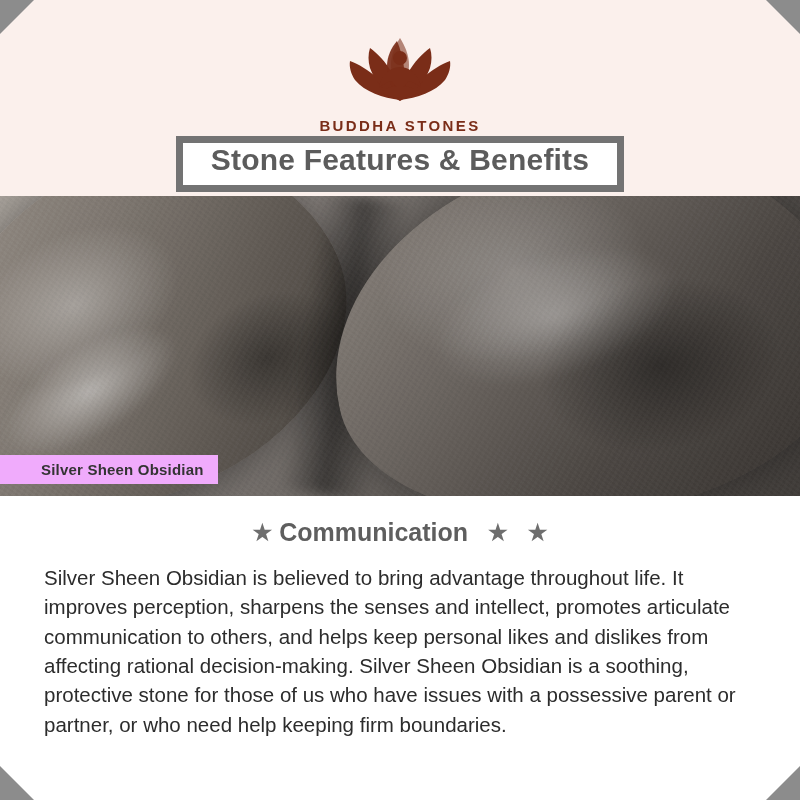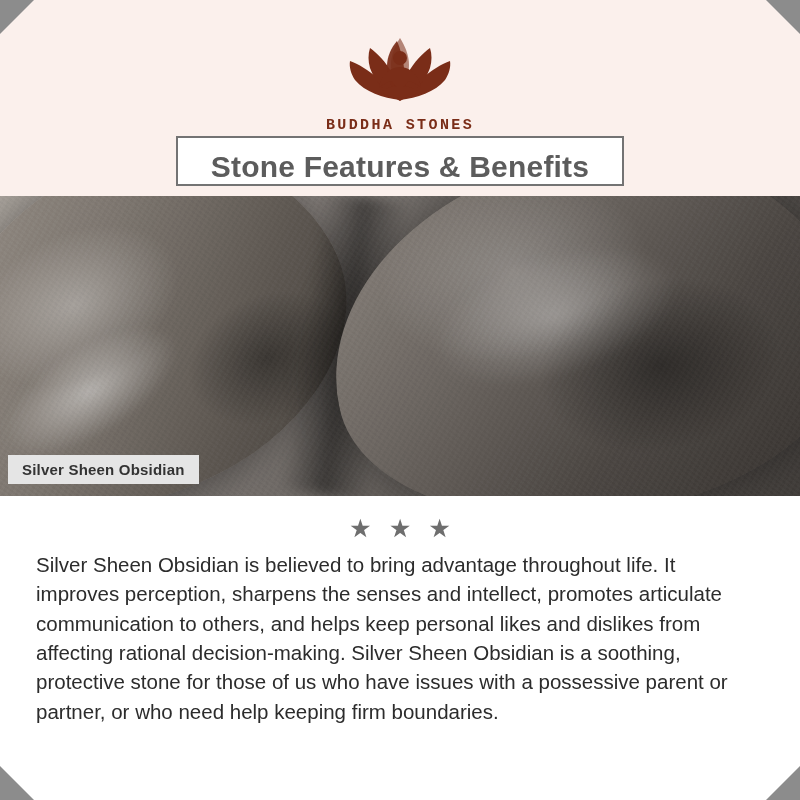--- a/index.html
+++ b/index.html
@@ -75,34 +75,34 @@
   .logo-mark {
     display: block;
     margin: 0 auto;
   }
   .brand-name {
     margin-top: 3px;
     font-size: 15px;
     letter-spacing: 2.4px;
     font-weight: bold;
     color: #7a2d18;
-    font-family: Liberation Mono, monospace;
+    font-family: Liberation Sans, sans-serif;
   }
 
   
   .title-plaque {
     position: absolute;
     left: 176px;
     right: 176px;
     top: 136px;
-    height: 50px;
+    height: 56px;
     background: #ffffff;
-    border: 2px solid #737373;
+    border: 7px solid #737373;
     display: flex;
-    align-items: flex-end;
+    align-items: flex-start;
     justify-content: center;
     box-sizing: border-box;
   }
   .title-plaque h1 {
     margin: 0;
     font-size: 30px;
     font-weight: bold;
     color: #5c5c5c;
     letter-spacing: 0.2px;
     font-family: "Liberation Sans", sans-serif;
@@ -190,27 +190,27 @@
     position: absolute;
     inset: 0;
     opacity: 0.25;
     background-image:
       repeating-linear-gradient(37deg, rgba(255,255,255,0.05) 0 2px, rgba(0,0,0,0.05) 2px 4px),
       repeating-linear-gradient(118deg, rgba(255,255,255,0.04) 0 3px, rgba(0,0,0,0.04) 3px 6px);
   }
 
   .photo-caption {
     position: absolute;
-    left: 8px;
+    left: 0;
     bottom: 12px;
-    background: #e5e5e5;
+    background: #f0abfc;
     color: #333333;
     font-size: 15px;
     font-weight: bold;
-    padding: 6px 14px 6px 14px;
+    padding: 6px 14px 6px 41px;
     letter-spacing: 0.2px;
   }
 
   
   .content {
     padding: 22px 28px 0 28px;
     background: #ffffff;
   }
   .benefits {
     display: flex;
@@ -229,21 +229,21 @@
   }
   .benefit .star {
     color: #6e6e6e;
     font-size: 22px;
     line-height: 1;
   }
   .description {
     font-size: 20.5px;
     line-height: 1.43;
     color: #2c2c2c;
-    margin: 8px;
+    margin: 16px;
     text-align: left;
     font-family: "Liberation Sans", sans-serif;
   }
 </style>
 </head>
 <body>
 
 <div class="page">
 
   <div class="corner corner-tl"></div>
@@ -291,20 +291,21 @@
     <div class="stone-right-sheen"></div>
     <div class="photo-grain"></div>
     <div class="photo-caption">Silver Sheen Obsidian</div>
   </div>
 
   <div class="content">
 
     <div class="benefits">
       <div class="benefit">
         <span class="star">★</span>
+        <span>Communication</span>
       </div>
       <div class="benefit">
         <span class="star">★</span>
       </div>
       <div class="benefit">
         <span class="star">★</span>
       </div>
     </div>
 
     <p class="description">Silver Sheen Obsidian is believed to bring advantage throughout life. It improves perception, sharpens the senses and intellect, promotes articulate communication to others, and helps keep personal likes and dislikes from affecting rational decision-making. Silver Sheen Obsidian is a soothing, protective stone for those of us who have issues with a possessive parent or partner, or who need help keeping firm boundaries.</p>

